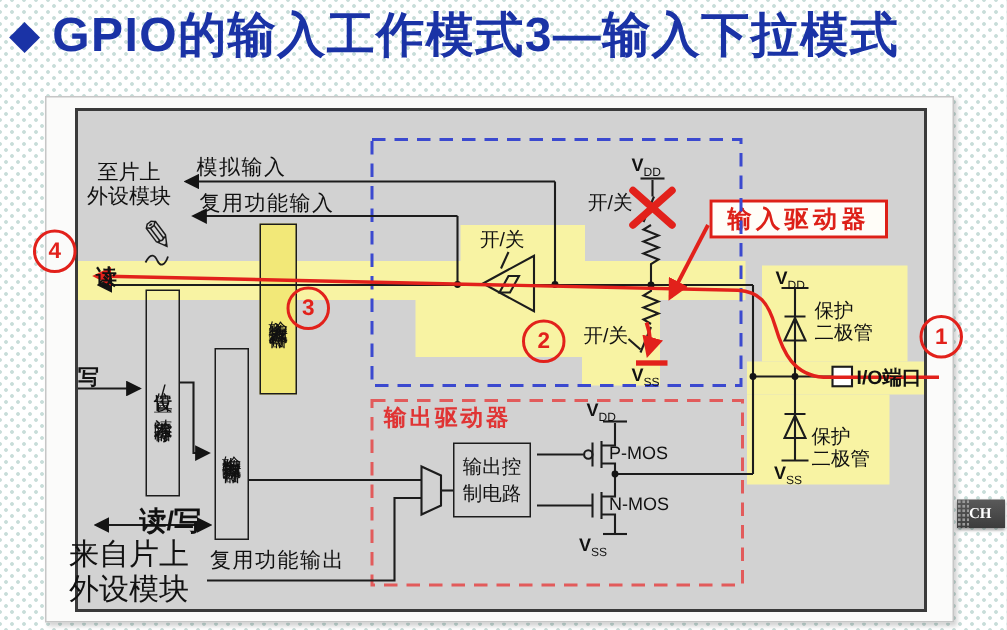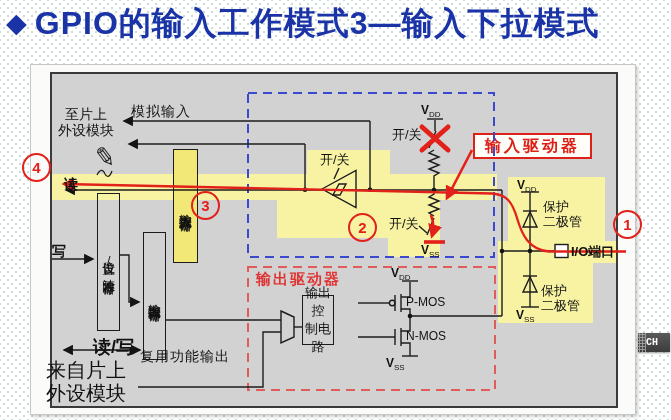--- a/index.html
+++ b/index.html
@@ -23,21 +23,21 @@
   .badge{position:absolute;z-index:5;width:25px;height:25px;border:2.5px solid #e2211b;border-radius:50%;
     color:#e2211b;font-weight:bold;font-size:15px;display:flex;align-items:center;justify-content:center;background:transparent;}
   .callout-box{position:absolute;left:473px;top:133px;width:119px;height:26px;background:#fffdf8;border:2.5px solid #dd2018;
     box-sizing:border-box;display:flex;align-items:center;justify-content:center;z-index:2;
     color:#dd2018;font-size:16px;font-weight:bold;letter-spacing:3px;}
   .drv{font-size:15px;font-weight:bold;letter-spacing:2px;}
   .pencil{position:absolute;left:94px;top:142px;font-size:26px;color:#1c1c1c;z-index:4;transform:rotate(8deg);}
   .ime{position:absolute;left:638px;top:333px;width:32px;height:19px;background:linear-gradient(#5a5a5a,#3c3c3c);
     z-index:6;display:flex;align-items:center;cursor:default;box-shadow:0 1px 2px rgba(0,0,0,.4);}
   .ime .grip{width:8px;height:100%;background-image:radial-gradient(#9a9a9a 1px,transparent 1.2px);background-size:3px 3px;}
-  .ime .txt{color:#fff;font-size:10px;font-weight:bold;font-family:Liberation Mono, monospace;}
+  .ime .txt{color:#fff;font-size:10px;font-weight:bold;font-family:Liberation Serif, serif;}
 </style>
 </head>
 <body>
 
 <div class="slide">
 
   <div class="title-bar">
     <span class="title-diamond">◆</span>
     <span class="title-text">GPIO的输入工作模式3—输入下拉模式</span>
   </div>
@@ -49,21 +49,21 @@
   <div class="hl" style="left:307px;top:150px;width:83px;height:26px;"></div>
   <div class="hl" style="left:277px;top:200px;width:113px;height:38px;"></div>
   <div class="hl" style="left:388px;top:200px;width:52px;height:57px;"></div>
   <div class="hl" style="left:508px;top:177px;width:97px;height:64px;"></div>
   <div class="hl" style="left:498px;top:241px;width:118px;height:22px;"></div>
   <div class="hl" style="left:498px;top:263px;width:95px;height:60px;"></div>
 
   <div class="reg vtext" style="left:173px;top:149px;width:25px;height:114px;background:#f2e878;font-size:13px;">输入数据寄存器</div>
   <div class="reg vtext" style="left:97px;top:193px;width:23px;height:138px;font-size:12.5px;">位设置/清除寄存器</div>
   <div class="reg vtext" style="left:143px;top:232px;width:23px;height:128px;font-size:13px;">输出数据寄存器</div>
-  <div class="reg" style="left:302px;top:295px;width:32px;height:50px;font-size:13px;">
+  <div class="reg" style="left:302px;top:295px;width:52px;height:50px;font-size:13px;">
     <div class="c2">
       <div>输出控</div>
       <div>制电路</div>
     </div>
   </div>
   <div class="callout-box">输入驱动器</div>
 
   <svg class="lines" width="671" height="420" viewBox="0 0 671 420">
     <defs>
       <marker id="ab" viewBox="0 0 10 10" refX="8.5" refY="5" markerWidth="7.5" markerHeight="7.5" orient="auto-start-reverse">
@@ -169,28 +169,29 @@
       <path d="M431,215 C434,223 434,229 432,236" stroke="#e2211b" stroke-width="2.6" fill="none" marker-end="url(#ar)"></path>
       <path d="M424,242 H445" stroke="#e2211b" stroke-width="3.6"></path>
     </g>
   </svg>
 
   <div class="lbl c2" style="left:48px;top:106px;width:76px;font-size:14px;">
     <div>至片上</div>
       <div>外设模块</div>
   </div>
   <div class="lbl" style="left:131px;top:103px;font-size:14px;letter-spacing:1px;">模拟输入</div>
+  <div class="lbl" style="left:133px;top:127px;font-size:14px;letter-spacing:1px;">复用功能输入</div>
   <div class="lbl" style="left:64px;top:176px;font-size:14px;font-weight:bold;">读</div>
   <div class="lbl" style="left:52px;top:243px;font-size:14px;font-weight:bold;">写</div>
   <div class="lbl" style="left:93px;top:337px;font-size:18px;font-weight:bold;">读/写</div>
   <div class="lbl c2" style="left:46px;top:359px;width:76px;font-size:20px;">
     <div>来自片上</div>
       <div>外设模块</div>
   </div>
-  <div class="lbl" style="left:140px;top:348px;font-size:14px;letter-spacing:1px;">复用功能输出</div>
+  <div class="lbl" style="left:140px;top:365px;font-size:14px;letter-spacing:1px;">复用功能输出</div>
 
   <div class="lbl drv" style="left:256px;top:270px;color:#e03434;">输出驱动器</div>
 
 
   <div class="lbl" style="left:392px;top:128px;font-size:13px;">开/关</div>
   <div class="lbl" style="left:320px;top:153px;font-size:13px;">开/关</div>
   <div class="lbl" style="left:389px;top:217px;font-size:13px;">开/关</div>
 
   <div class="lbl pow" style="left:421px;top:104px;"><span>V</span><sub>DD</sub></div>
   <div class="lbl pow" style="left:421px;top:244px;"><span>V</span><sub>SS</sub></div>

